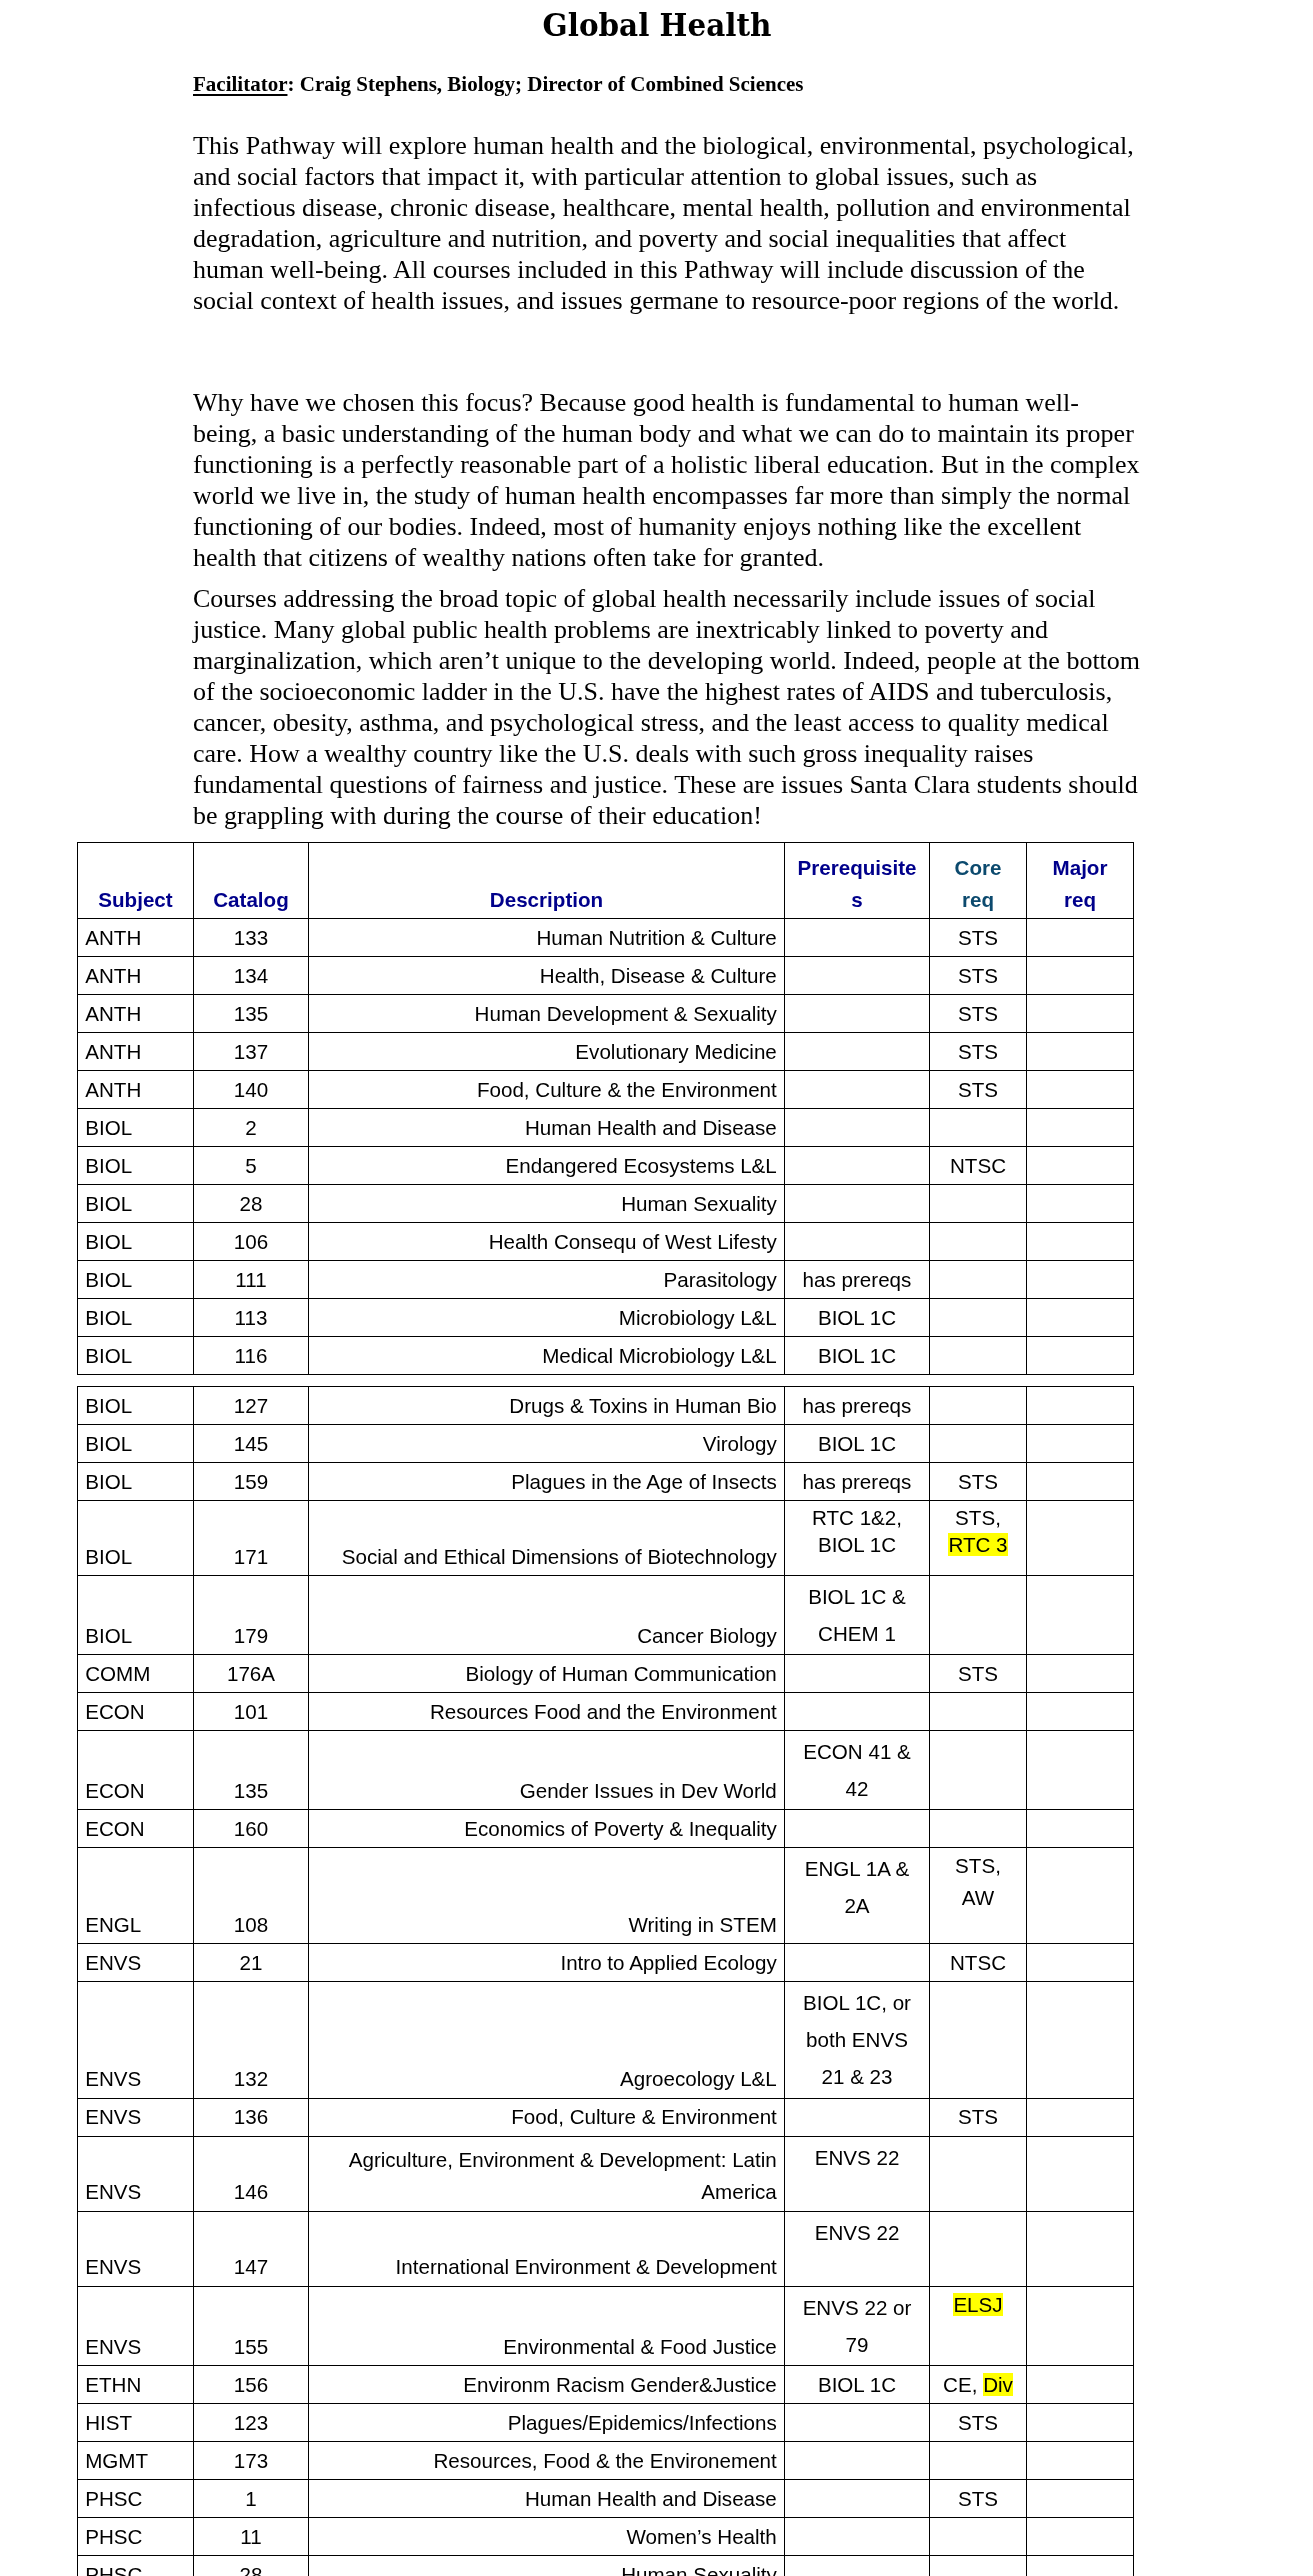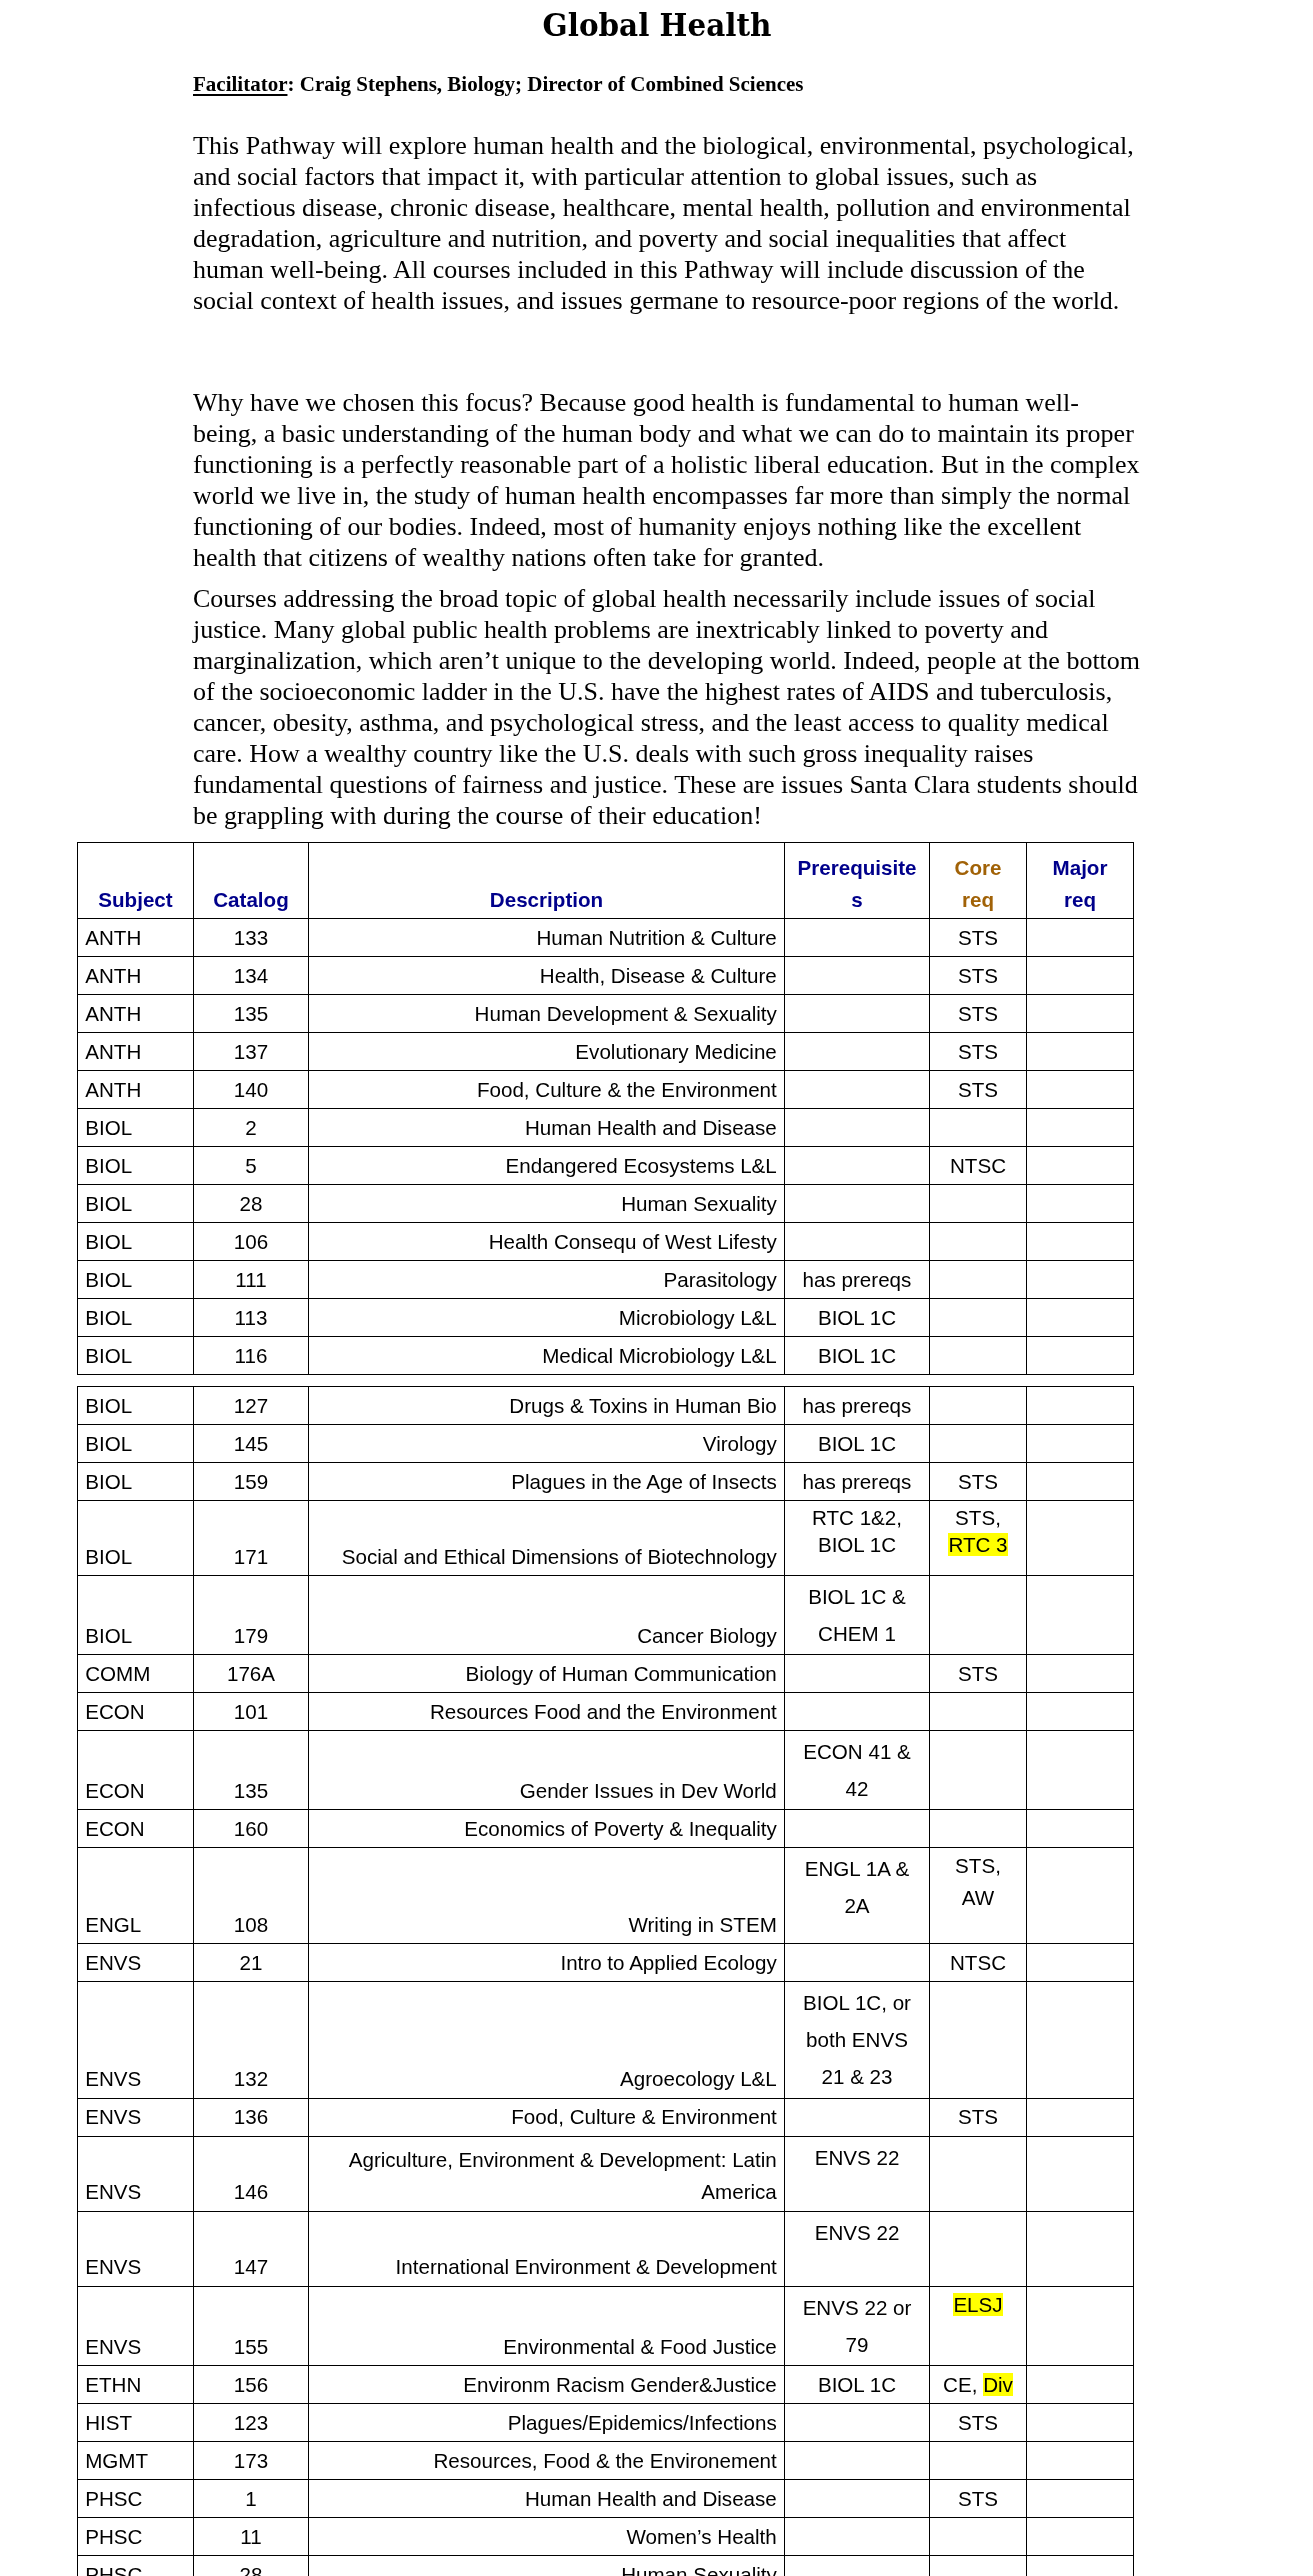--- a/index.html
+++ b/index.html
@@ -81,21 +81,21 @@
   </colgroup>
   <thead>
     <tr style="height:76px">
       <th style="color: rgb(0, 0, 139);">Subject</th>
       <th style="color: rgb(0, 0, 139); text-align: center;">Catalog</th>
       <th style="color: rgb(0, 0, 139);">Description</th>
       <th style="color: rgb(0, 0, 139); margin-top: 32px;">
         <span class="hline">Prerequisite</span>
         <span class="hline">s</span>
       </th>
-      <th style="color: #a16207;">
+      <th style="color: #0c4a6e;">
         <span class="hline">Core</span>
         <span class="hline">req</span>
       </th>
       <th style="color: rgb(0, 0, 139);">
         <span class="hline">Major</span>
         <span class="hline">req</span>
       </th>
     </tr>
   </thead>
   <tbody>

